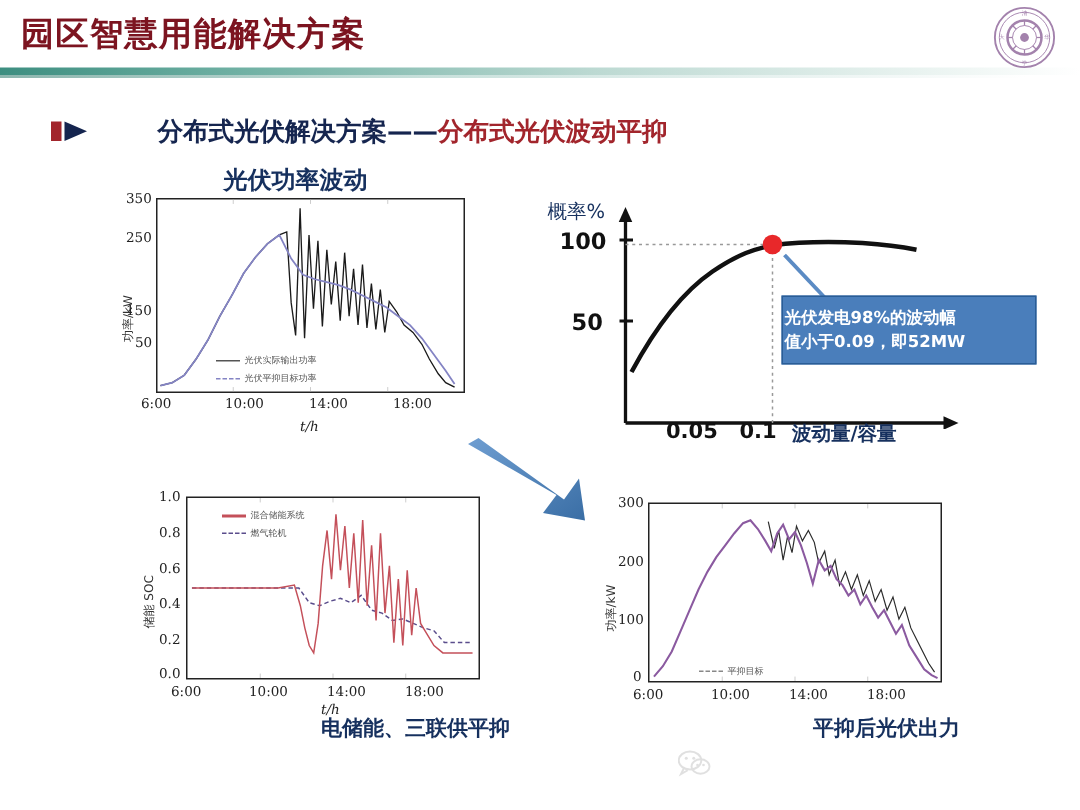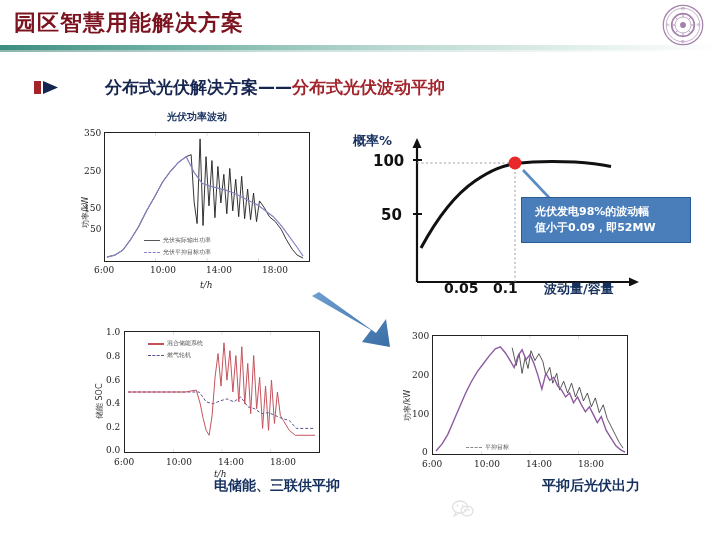--- a/index.html
+++ b/index.html
@@ -29,21 +29,21 @@
   
   #univ-logo{position:absolute;right:16px;top:4px;width:42px;height:42px;opacity:.78;}
   
   #section-heading{position:absolute;left:34px;top:75px;height:24px;display:flex;align-items:center;gap:36px;}
   .bullet-mark{display:inline-block;margin-right:9px;line-height:0;}
   #section-text{font-size:17px;font-weight:bold;white-space:nowrap;}
   #section-text .part-a{color:#15254f;}
   #section-text .part-b{color:#a2252c;}
   
   .chart-title{
-    font-size:10px;font-weight:bold;color:#16305e;text-align:center;
+    font-size:16px;font-weight:bold;color:#16305e;text-align:center;
     white-space:nowrap;
   }
   .chart-caption{
     font-size:14px;font-weight:bold;color:#16305e;text-align:right;
     white-space:nowrap;
   }
   .plot-box{position:absolute;border:1px solid #222;background:#fff;box-sizing:border-box;}
   .tick-lbl{
     position:absolute;font-family:"DejaVu Serif","Liberation Serif",serif;
     font-size:9px;color:#222;white-space:nowrap;
@@ -59,30 +59,30 @@
   .legend-row{display:flex;align-items:center;gap:3px;font-size:6px;color:#555;white-space:nowrap;}
   .legend-swatch{display:inline-block;width:16px;height:0;border-top:1.4px solid #888;}
   
   #chart-pv-fluct{position:absolute;left:72px;top:110px;width:250px;height:190px;}
   #chart1-title{position:absolute;left:0;top:0;width:250px;}
   #chart1-plot{left:32px;top:22px;width:206px;height:130px;}
   #chart1-legend{position:absolute;left:72px;top:126px;}
   
   #chart-cum-prob{position:absolute;left:345px;top:112px;width:340px;height:200px;}
   #chart2-title{position:absolute;left:20px;top:0;width:280px;}
-  #chart2-ylabel{position:absolute;left:8px;top:20px;font-size:13px;font-weight:bold;color:#16305e;}
+  #chart2-ylabel{position:absolute;left:20px;top:20px;font-size:13px;font-weight:normal;color:#16305e;}
   #chart2-y100{position:absolute;left:28px;top:40px;font-size:15px;font-weight:bold;color:#111;}
   #chart2-y50{position:absolute;left:36px;top:94px;font-size:15px;font-weight:bold;color:#111;}
   #chart2-x005{position:absolute;left:99px;top:168px;font-size:14px;font-weight:bold;color:#111;text-align:right;}
   #chart2-x01{position:absolute;left:148px;top:168px;font-size:14px;font-weight:bold;color:#111;}
-  #chart2-xlabel{position:absolute;left:183px;top:168px;font-size:13px;font-weight:bold;color:#16305e;margin-left:16px;}
+  #chart2-xlabel{position:absolute;left:183px;top:168px;font-size:13px;font-weight:bold;color:#16305e;}
   #callout-box{
     position:absolute;left:176px;top:85px;width:170px;
     background:#4a7ebb;border:1.6px solid #2a5d96;
-    padding:6px 13px;box-sizing:border-box;
+    padding:6px 1px;box-sizing:border-box;
   }
   #callout-box div{
     color:#ffffff;font-size:11px;font-weight:bold;line-height:1.45;
     text-align:left;white-space:nowrap;
   }
   
   #chart-soc{position:absolute;left:90px;top:325px;width:250px;height:180px;}
   #chart3-plot{left:34px;top:6px;width:196px;height:122px;}
   #chart3-legend{position:absolute;left:58px;top:14px;}
   #chart3-caption{position:absolute;left:0;top:152px;width:250px;}
@@ -140,21 +140,21 @@
     <span class="part-a">分布式光伏解决方案——</span><span class="part-b">分布式光伏波动平抑</span>
   </span>
 </div>
 
 <div id="chart-pv-fluct">
   <div id="chart1-title" class="chart-title">光伏功率波动</div>
 
   <span class="axis-name-v" style="left:8px;top:118px;">功率/kW</span>
 
   <span class="tick-lbl" style="left:12px;top:18px;">350</span>
-  <span class="tick-lbl" style="left:12px;top:56px;">250</span>
+  <span class="tick-lbl" style="left:12px;top:44px;">250</span>
   <span class="tick-lbl" style="left:12px;top:93px;">150</span>
   <span class="tick-lbl" style="left:18px;top:114px;">50</span>
 
   <div id="chart1-plot" class="plot-box">
     <svg width="100%" height="100%" viewBox="0 0 206 130" preserveAspectRatio="none">
 
       <g stroke="#bbb" stroke-width="0.5">
         <line x1="51" y1="0" x2="51" y2="3"></line>
           <line x1="103" y1="0" x2="103" y2="3"></line>
           <line x1="155" y1="0" x2="155" y2="3"></line>

